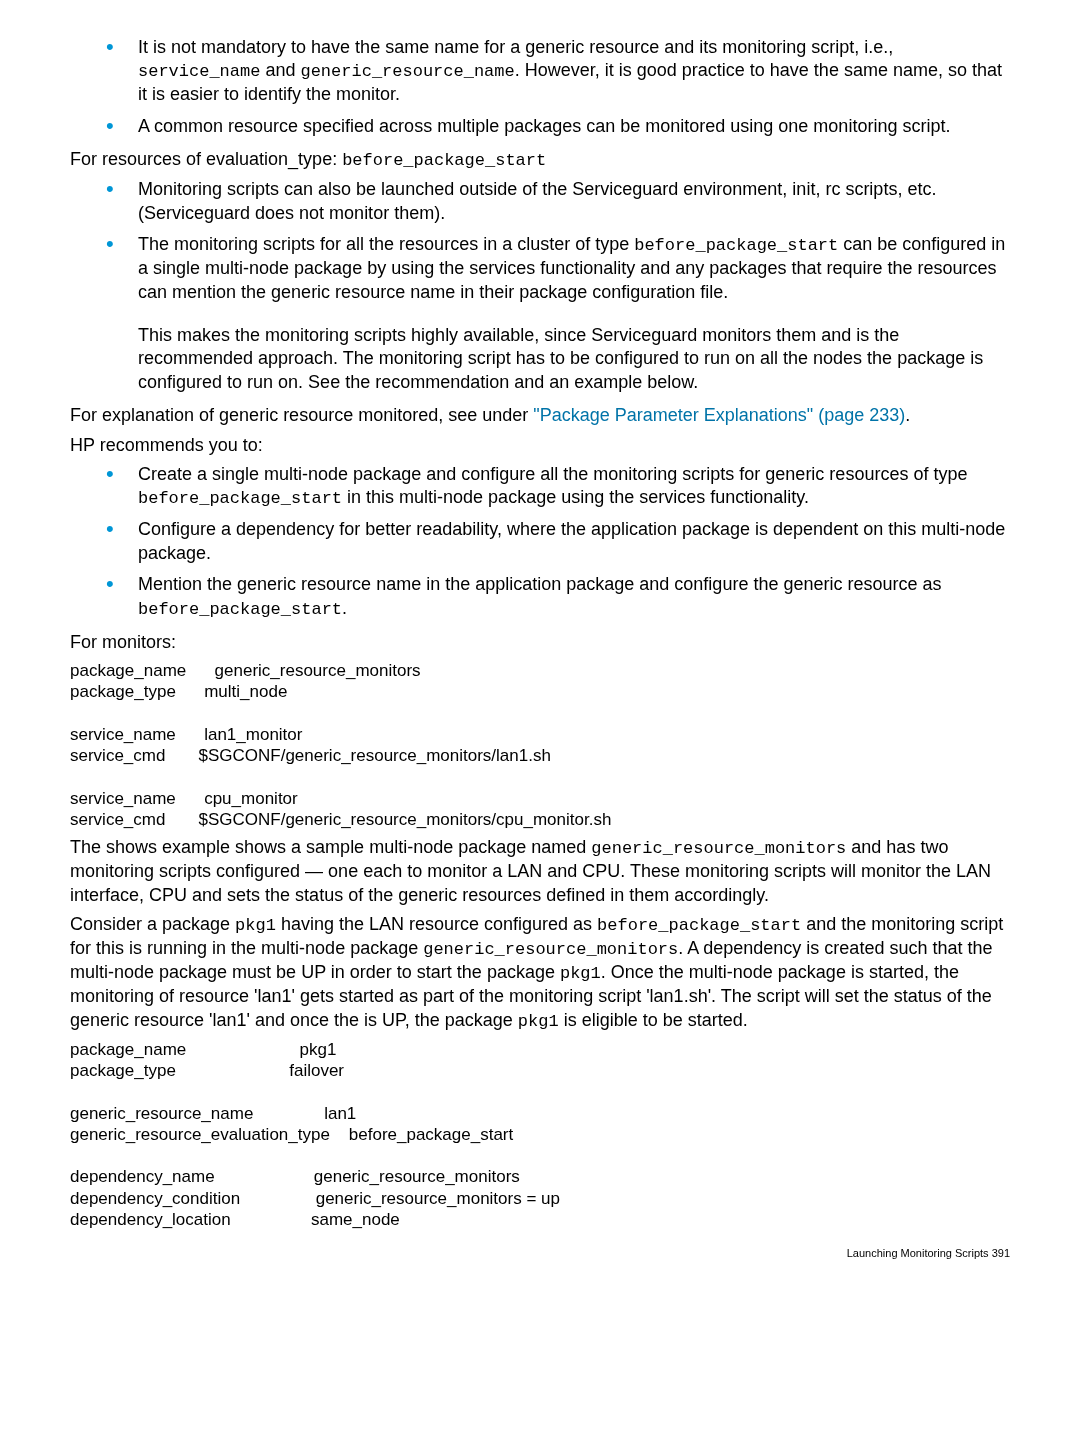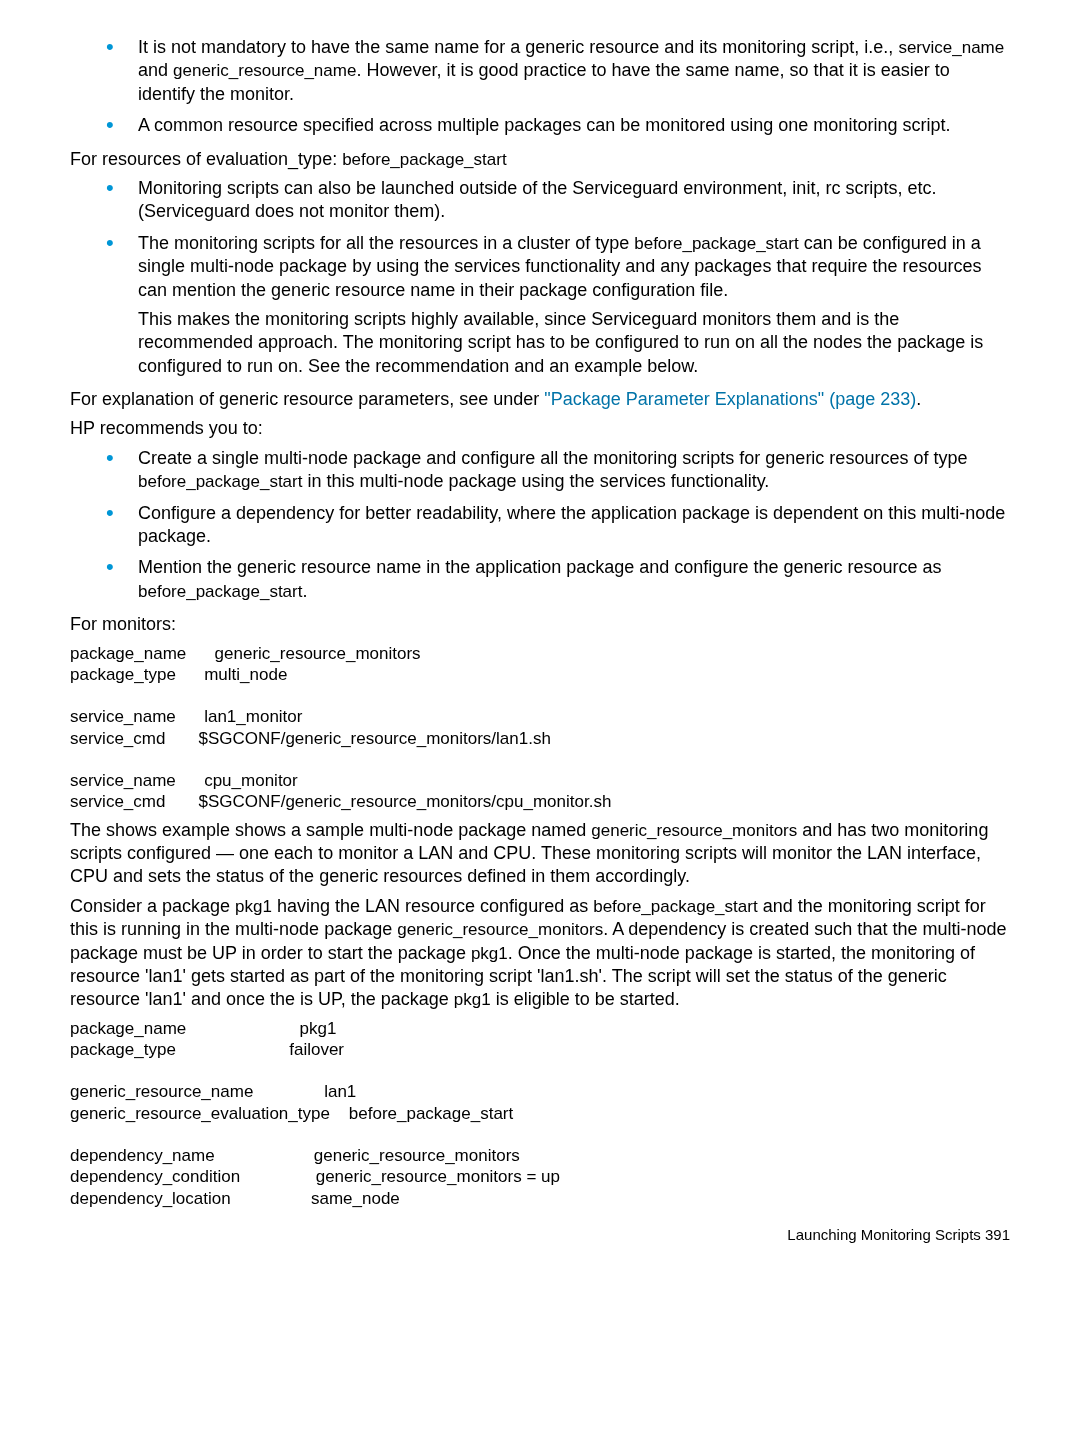--- a/index.html
+++ b/index.html
@@ -24,42 +24,42 @@
   }
   li::before {
     content: "•";
     color: #0096d6;
     font-size: 22px;
     position: absolute;
     left: -12px;
     top: -3px;
   }
   .sub-para {
-    margin-top: 6px;
+    margin-top: 20px;
   }
   code {
-    font-family: Liberation Sans, sans-serif;
+    font-family: Liberation Mono, monospace;
     font-size: 17px;
   }
   p {
     margin: 6px 0;
   }
   .link {
     color: #0073a8;
   }
   pre {
     font-family: Liberation Sans, sans-serif;
     font-size: 17px;
     margin: 6px 0;
     white-space: pre;
     line-height: 1.25;
   }
   .footer {
     text-align: right;
-    font-size: 15px;
+    font-size: 11px;
     margin-top: 16px;
     font-weight: 300;
   }
 </style>
 </head>
 <body>
 
 <ul>
   <li>
     <span>It is not mandatory to have the same name for a generic resource and its monitoring script, i.e., </span><code>service_name</code><span> and </span><code>generic_resource_name</code><span>. However, it is good practice to have the same name, so that it is easier to identify the monitor.</span>
@@ -77,21 +77,21 @@
   <li>
     <span>Monitoring scripts can also be launched outside of the Serviceguard environment, init, rc scripts, etc. (Serviceguard does not monitor them).</span>
   </li>
   <li>
     <span>The monitoring scripts for all the resources in a cluster of type </span><code>before_package_start</code><span> can be configured in a single multi-node package by using the services functionality and any packages that require the resources can mention the generic resource name in their package configuration file.</span>
     <div class="sub-para">This makes the monitoring scripts highly available, since Serviceguard monitors them and is the recommended approach. The monitoring script has to be configured to run on all the nodes the package is configured to run on. See the recommendation and an example below.</div>
   </li>
 </ul>
 
 <p>
-  <span>For explanation of generic resource parameters, see under </span><span class="link">"Package Parameter Explanations" (page 233)</span><span>.</span>
+  <span>For explanation of generic resource monitored, see under </span><span class="link">"Package Parameter Explanations" (page 233)</span><span>.</span>
 </p>
 
 <p>HP recommends you to:</p>
 
 <ul>
   <li>
     <span>Create a single multi-node package and configure all the monitoring scripts for generic resources of type </span><code>before_package_start</code><span> in this multi-node package using the services functionality.</span>
   </li>
   <li>
     <span>Configure a dependency for better readability, where the application package is dependent on this multi-node package.</span>

